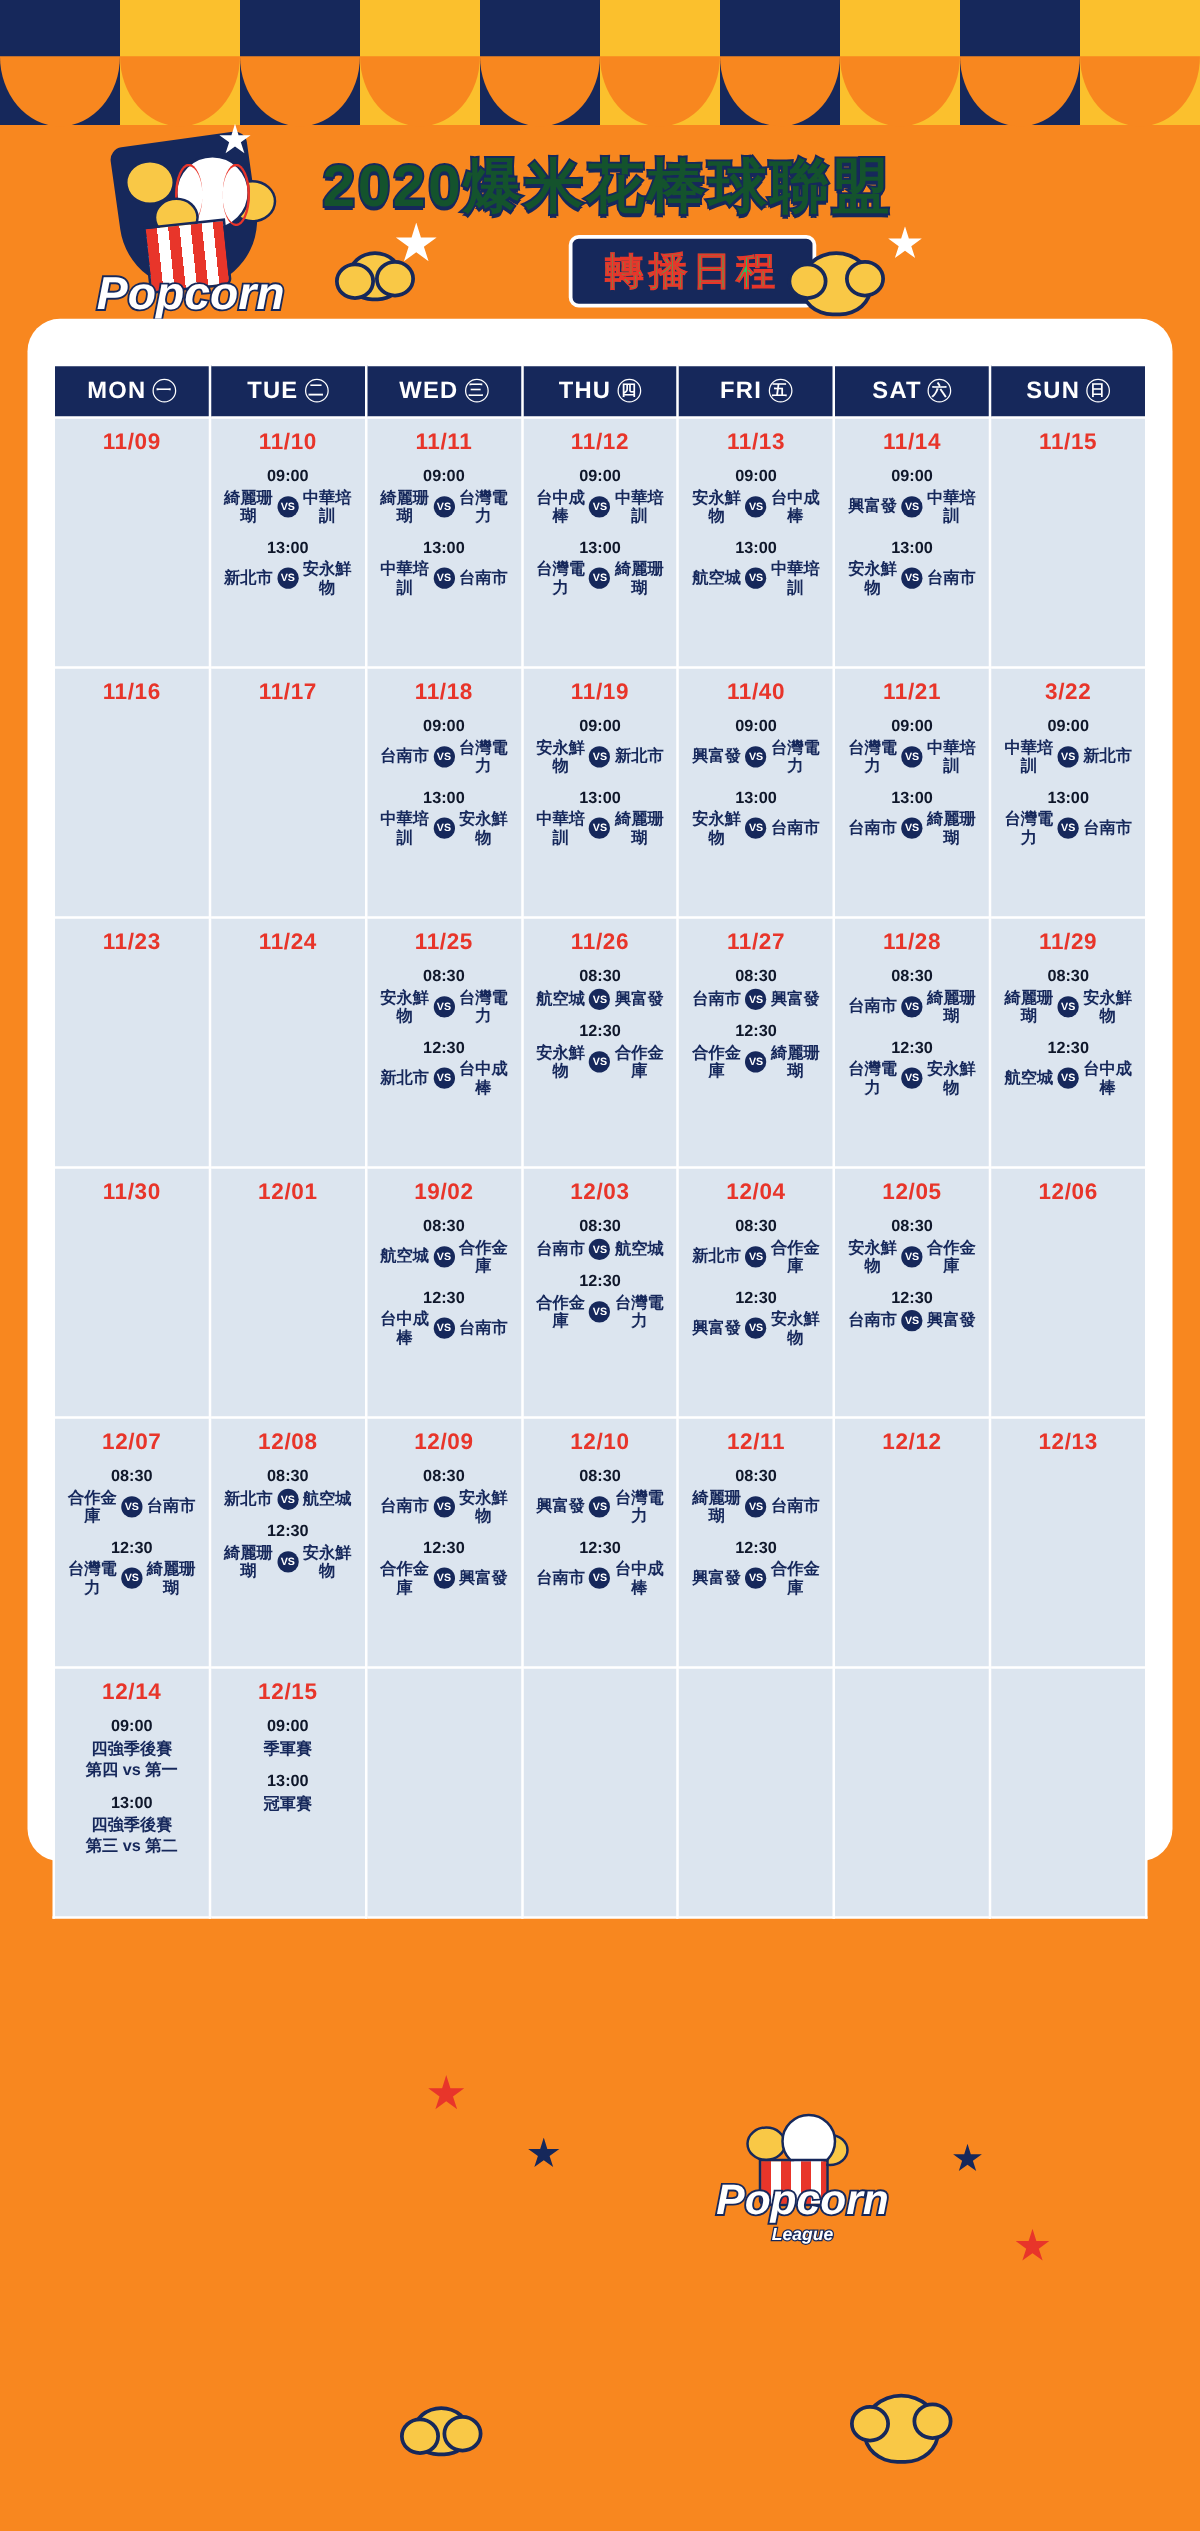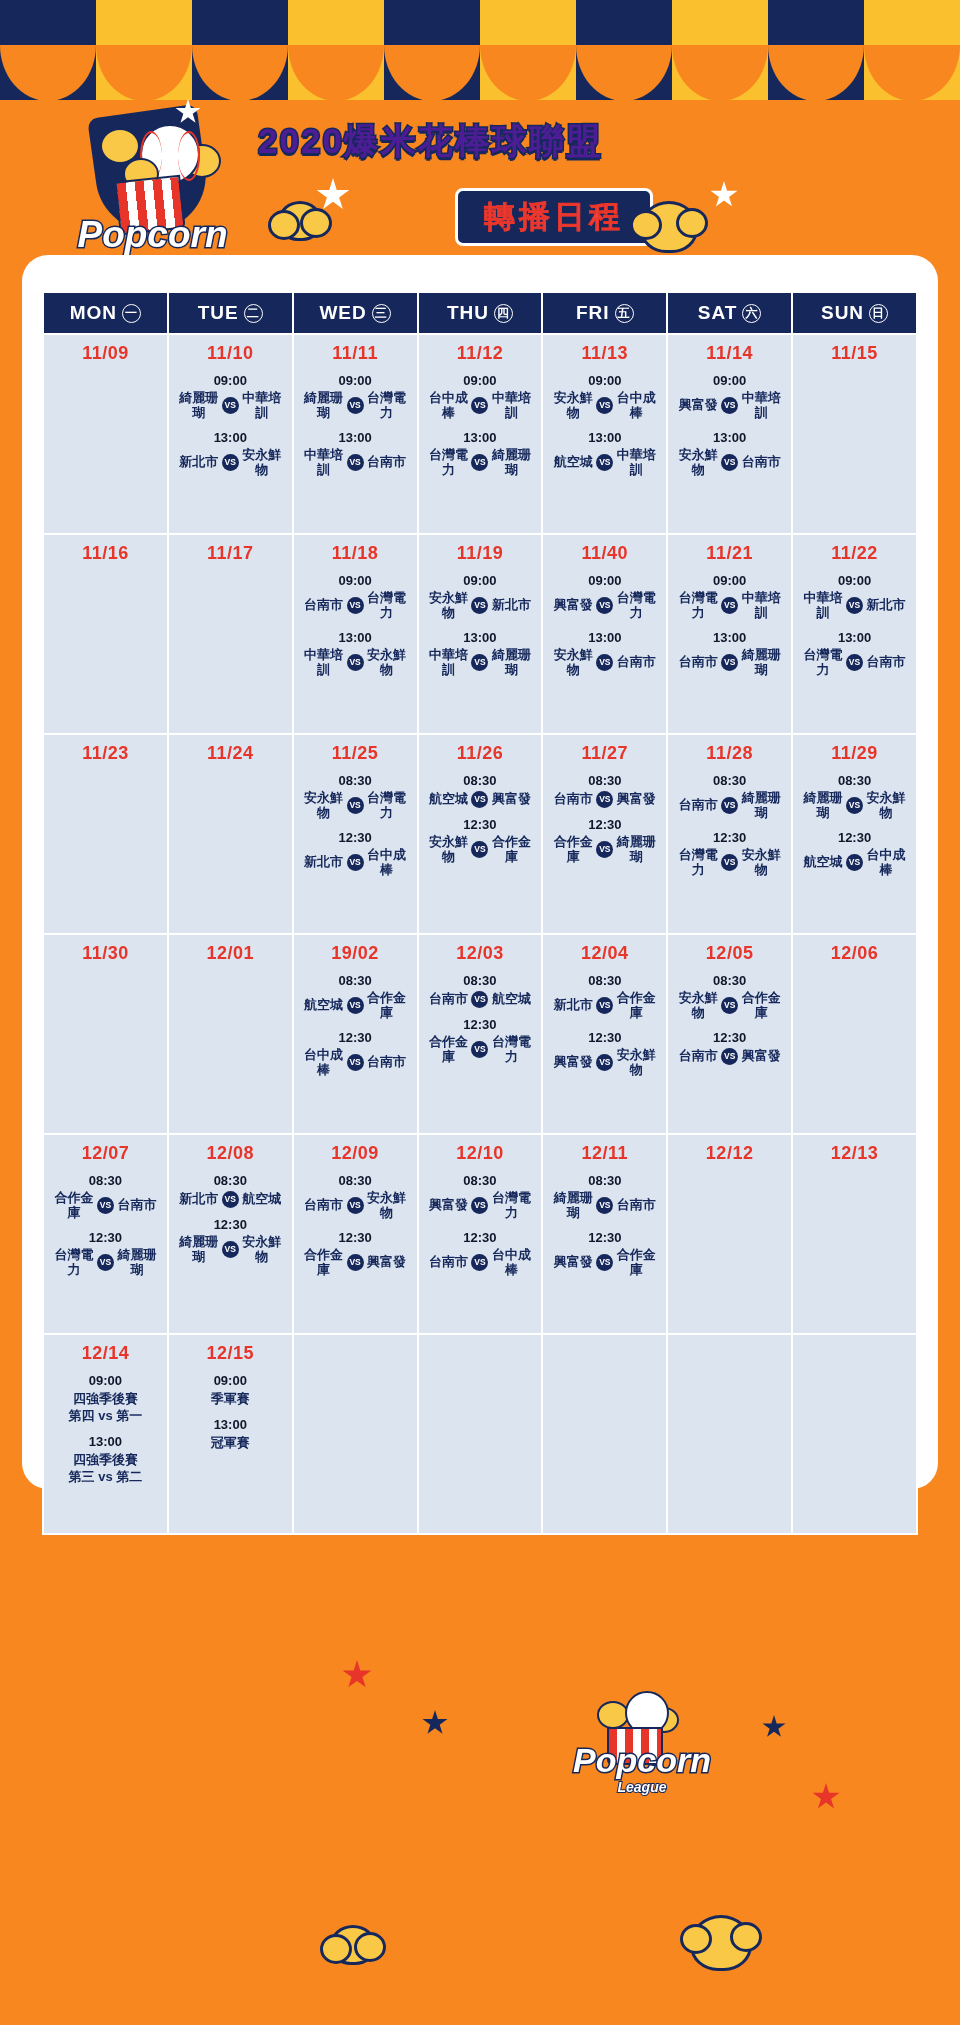--- a/index.html
+++ b/index.html
@@ -38,33 +38,33 @@
   .awning .sc.y::after{ background:#F8871F; }
   .awning .sc.n { background:#16285B; }
 
   
   .header {
     position:absolute; top:96px; left:0; width:960px; height:190px;
     z-index: 3;
   }
   .title-main {
     position:absolute; left:258px; top:22px;
-    font-size: 35px; font-weight:bold; color:#4c1d95;
+    font-size: 47px; font-weight:bold; color:#14532d;
     letter-spacing: 2px;
     -webkit-text-stroke: 3px #16285B;
     paint-order: stroke fill;
     text-shadow: 0 3px 0 #16285B;
   }
   .title-sub {
     position:absolute; left:455px; top:92px;
     background:#16285B;
     border: 3px solid #fff;
     border-radius: 8px;
     padding: 5px 26px;
-    font-size:31px; font-weight:bold; color:#ef4444;
+    font-size:31px; font-weight:bold; color:#22c55e;
     letter-spacing: 4px;
     -webkit-text-stroke: 0.5px #E8352A;
   }
 
   
   .logo {
     position:absolute; left:45px; top:10px; width:215px; height:175px;
   }
   .logo .shield {
     position:absolute; left:50px; top:5px; width:110px; height:120px;
@@ -438,21 +438,21 @@
               <span class="team">中華培訓</span>
             </div>
             <div class="time">13:00</div>
             <div class="match">
               <span class="team">台南市</span>
               <span class="vs">VS</span>
               <span class="team">綺麗珊瑚</span>
             </div>
           </td>
           <td class="teal">
-            <span class="date">11/22</span>
+            <span class="date">3/22</span>
             <div class="time">09:00</div>
             <div class="match">
               <span class="team">中華培訓</span>
               <span class="vs">VS</span>
               <span class="team">新北市</span>
             </div>
             <div class="time">13:00</div>
             <div class="match">
               <span class="team">台灣電力</span>
               <span class="vs">VS</span>

